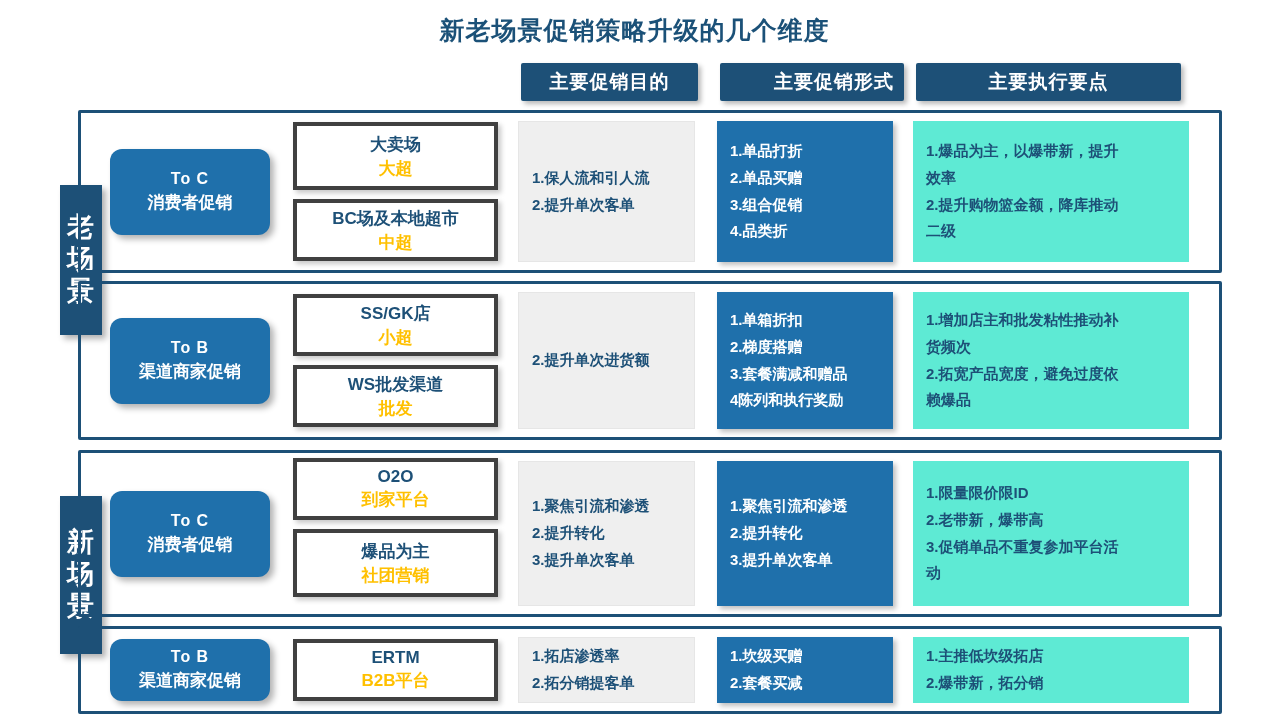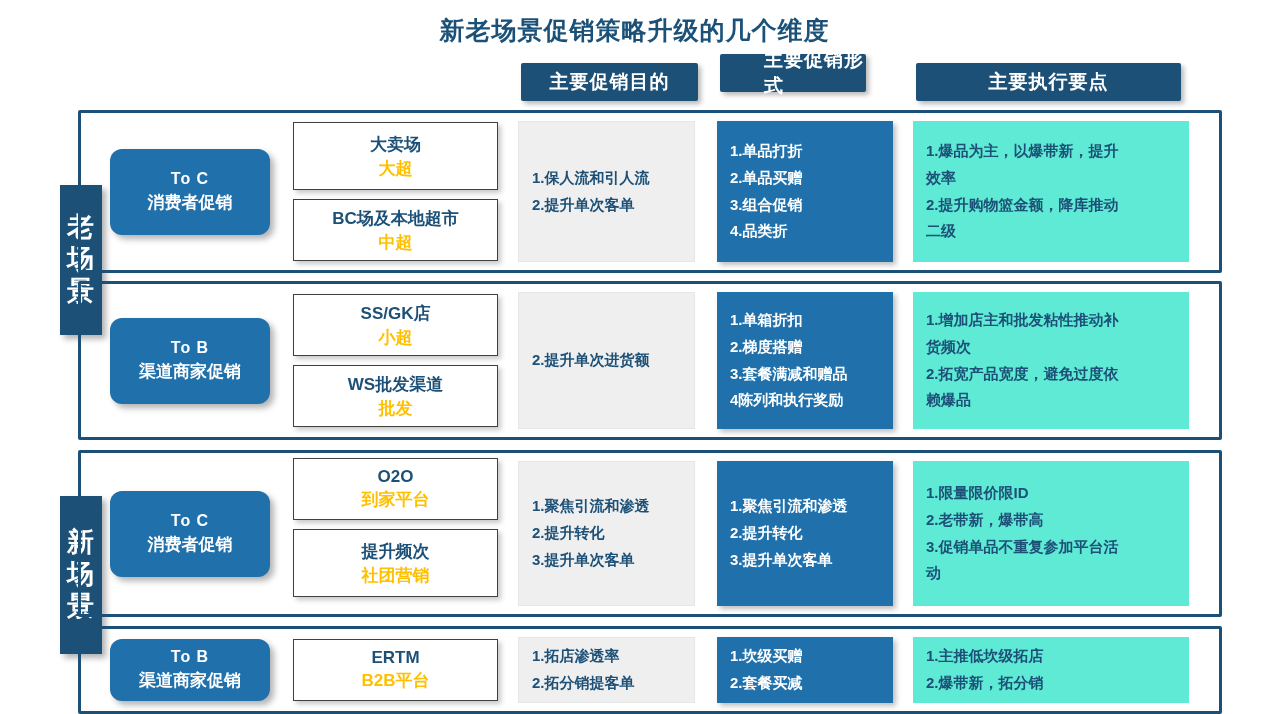--- a/index.html
+++ b/index.html
@@ -24,21 +24,21 @@
     position: absolute; height: 38px;
     background: #1D5077;
     color: #ffffff;
     font-size: 19px; font-weight: bold;
     display: flex; align-items: center; justify-content: center;
     border-radius: 2px;
     box-shadow: 3px 3px 5px rgba(0,0,0,0.28);
     letter-spacing: 1px;
   }
   #head-purpose { left: 521px; top: 63px; width: 177px; }
-  #head-form    { left: 720px; top: 54px; width: 146px; padding-left: 44px; }
+  #head-form    { left: 720px; top: 63px; width: 184px; padding-left: 44px; }
   #head-exec    { left: 916px; top: 63px; width: 265px; }
 
   
   .side-label {
     position: absolute;
     background: #1D5077;
     color: #ffffff;
     font-size: 27px; font-weight: bold;
     display: flex; flex-direction: column;
     align-items: center; justify-content: center;
@@ -83,21 +83,21 @@
 
   
   .channels {
     position: absolute; left: 215px; top: 8px;
     width: 205px;
     display: flex; flex-direction: column;
     gap: 9px;
   }
   .channel-card {
     background: #ffffff;
-    border: 1px solid #404040;
+    border: 4px solid #404040;
     box-shadow: 3px 3px 5px rgba(0,0,0,0.22);
     display: flex; flex-direction: column;
     align-items: center; justify-content: center;
     padding: 6px 4px;
   }
   .channel-card .c-main { font-size: 17px; font-weight: bold; color: #1D5077; }
   .channel-card .c-sub  { font-size: 17px; font-weight: bold; color: #FFC000; margin-top: 1px; }
 
   
   .panel {
@@ -221,21 +221,21 @@
       <div class="audience" style="height: 86px; top: 40.5px;">
         <div class="a-en">To C</div>
         <div class="a-cn">消费者促销</div>
       </div>
       <div class="channels" style="top: 8px;">
         <div class="channel-card" style="height: 62px;">
           <div class="c-main">O2O</div>
           <div class="c-sub">到家平台</div>
         </div>
         <div class="channel-card" style="height: 68px;">
-          <div class="c-main">提升频次</div>
+          <div class="c-main">爆品为主</div>
           <div class="c-sub">社团营销</div>
         </div>
       </div>
       <div class="panel panel-grey p-purpose" style="height: 145px; top: 11px;">
         <div class="line">1.聚焦引流和渗透</div>
         <div class="line">2.提升转化</div>
         <div class="line">3.提升单次客单</div>
       </div>
       <div class="panel panel-blue p-form" style="height: 145px; top: 11px;">
         <div class="line">1.聚焦引流和渗透</div>

